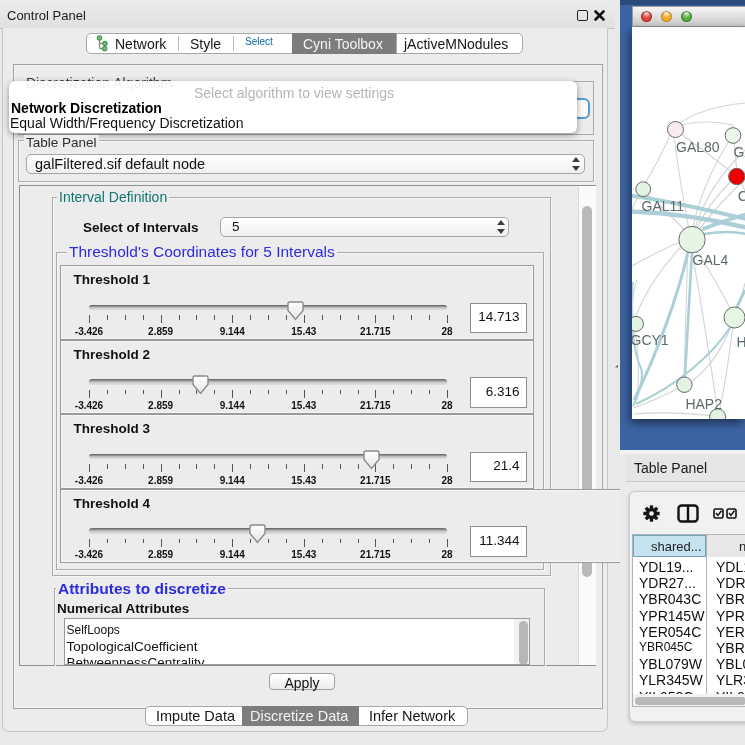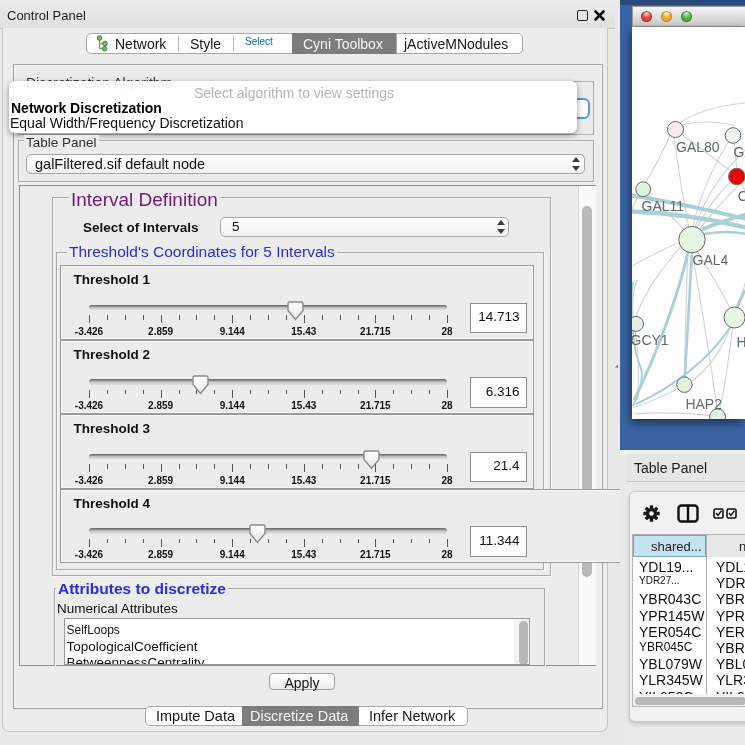--- a/index.html
+++ b/index.html
@@ -64,21 +64,21 @@
   <path d="M6 0 L10 5 L2 5 Z" fill="#3c3c3c"></path>
     <path d="M6 14 L10 9 L2 9 Z" fill="#3c3c3c"></path>
 </svg>
 
 <div class="abs" style="left:19px;top:185px;width:577px;height:481px;border:1px solid #8f8f8f;background:#ececec;box-sizing:border-box;"></div>
 
 <div class="abs" style="left:578px;top:186px;width:17px;height:479px;background:#fafafa;border-left:1px solid #d8d8d8;"></div>
 <div class="abs" style="left:582px;top:206px;width:10px;height:371px;background:#b9b9b9;border-radius:5px;"></div>
 
 <div class="abs" style="left:52px;top:196.5px;width:497px;height:377.5px;border:1px solid #ababab;box-shadow:1px 1px 0 #f7f7f7, inset 1px 1px 0 #f7f7f7;"></div>
-<div class="txt" style="left:57px;top:189px;font-size:19px;color:#701a75;background:#ececec;padding:0 2px;margin-left:12px;">Interval Definition</div>
+<div class="txt" style="left:57px;top:189px;font-size:14px;color:#0f766e;background:#ececec;padding:0 2px;">Interval Definition</div>
 
 <div class="txt" style="left:83px;top:220px;font-size:13.5px;font-weight:bold;color:#111;">Select of Intervals</div>
 <div class="abs" style="left:220px;top:217px;width:289px;height:20px;background:linear-gradient(#ffffff,#f0f0f0);border:1px solid #a6a6a6;border-radius:5px;box-sizing:border-box;"></div>
 <div class="txt" style="left:232px;top:219px;font-size:13.5px;color:#111;">5</div>
 <svg class="abs" style="left:495px;top:220px" width="12" height="14" viewBox="0 0 12 14">
   <path d="M6 0 L10 5 L2 5 Z" fill="#3c3c3c"></path>
     <path d="M6 14 L10 9 L2 9 Z" fill="#3c3c3c"></path>
 </svg>
 
 <div class="abs" style="left:56px;top:251.5px;width:486px;height:316.5px;border:1px solid #ababab;box-shadow:1px 1px 0 #f7f7f7, inset 1px 1px 0 #f7f7f7;"></div>
@@ -252,21 +252,21 @@
         </linearGradient>
       </defs>
     <path d="M2.5 1 L14.5 1 Q16 1 16 2.5 L16 9.5 L8.5 18.5 L1 9.5 L1 2.5 Q1 1 2.5 1 Z" fill="url(#tg3)" stroke="#8a8a8a" stroke-width="1.4"></path>
   </svg>
   <div class="abs" style="left:409.5px;top:36.5px;width:56.5px;height:30.5px;background:#fff;border:1px solid #8f8f8f;box-sizing:border-box;"></div>
   <div class="txt" style="left:408.5px;top:43px;width:50.5px;text-align:right;font-size:13.5px;color:#111;">11.344</div>
 </div>
 
 <div class="abs" style="left:54px;top:588px;width:489px;height:77px;border:1px solid #ababab;border-bottom:none;box-shadow:1px 0 0 #f7f7f7, inset 1px 1px 0 #f7f7f7;"></div>
 <div class="txt" style="left:56px;top:580px;font-size:15.5px;color:#2b2bdf;background:#ececec;padding:0 2px;font-weight:bold;">Attributes to discretize</div>
-<div class="txt" style="left:57px;top:601px;font-size:13.5px;font-weight:normal;color:#111;">Numerical Attributes</div>
+<div class="txt" style="left:57px;top:601px;font-size:13.5px;font-weight:bold;color:#111;">Numerical Attributes</div>
 <div class="abs" style="left:64px;top:618px;width:466px;height:47px;background:#fff;border:1px solid #9a9a9a;box-sizing:border-box;overflow:hidden;">
   <div class="txt" style="left:1.5px;top:4px;font-size:12px;color:#111;">SelfLoops</div>
   <div class="txt" style="left:1.5px;top:20px;font-size:13.5px;color:#111;">TopologicalCoefficient</div>
   <div class="txt" style="left:1.5px;top:36px;font-size:13.5px;color:#111;">BetweennessCentrality</div>
   <div class="abs" style="left:449px;top:0;width:15px;height:46px;background:#f2f2f2;"></div>
   <div class="abs" style="left:454px;top:2px;width:9px;height:44px;background:#b7b7b7;border-radius:4.5px;"></div>
 </div>
 
 <div class="abs" style="left:269px;top:673px;width:66px;height:17px;background:linear-gradient(#ffffff,#ececec);border:1px solid #9f9f9f;border-radius:4px;box-sizing:border-box;"></div>
 <div class="txt" style="left:269px;top:674.5px;width:66px;text-align:center;font-size:14px;color:#111;">Apply</div>
@@ -376,21 +376,21 @@
 
 <div class="abs" style="left:632px;top:534px;width:113px;height:173px;overflow:hidden;border:1px solid #b3b3b3;border-right:none;box-sizing:border-box;">
   <div class="abs" style="left:0;top:0;width:200px;height:22px;background:#e7e7e7;border-bottom:1px solid #a8a8a8;"></div>
   <div class="abs" style="left:0;top:0;width:73px;height:22px;background:#c5e2ef;border:1px solid #74a4bc;box-sizing:border-box;"></div>
   <div class="txt" style="left:18px;top:4px;font-size:13px;color:#222;">shared...</div>
   <div class="txt" style="left:106px;top:4px;font-size:13px;color:#222;">na</div>
   <div class="abs" style="left:0;top:22px;width:200px;height:138px;background:#fff;"></div>
   <div class="abs" style="left:73px;top:0;width:1px;height:159px;background:#b4b4b4;"></div>
   <div class="txt" style="left:6px;top:24.0px;font-size:14px;color:#111;">YDL19...</div>
 <div class="txt" style="left:83px;top:24.0px;font-size:14px;color:#111;">YDL1</div>
-<div class="txt" style="left:6px;top:40.2px;font-size:10px;color:#111;">YDR27...</div>
+<div class="txt" style="left:6px;top:40.2px;font-size:14px;color:#111;">YDR27...</div>
 <div class="txt" style="left:83px;top:40.2px;font-size:14px;color:#111;">YDR2</div>
 <div class="txt" style="left:6px;top:56.4px;font-size:14px;color:#111;">YBR043C</div>
 <div class="txt" style="left:83px;top:56.4px;font-size:14px;color:#111;">YBR0</div>
 <div class="txt" style="left:6px;top:72.6px;font-size:14px;color:#111;">YPR145W</div>
 <div class="txt" style="left:83px;top:72.6px;font-size:14px;color:#111;">YPR1</div>
 <div class="txt" style="left:6px;top:88.8px;font-size:14px;color:#111;">YER054C</div>
 <div class="txt" style="left:83px;top:88.8px;font-size:14px;color:#111;">YER0</div>
 <div class="txt" style="left:6px;top:105.0px;font-size:12px;color:#111;">YBR045C</div>
 <div class="txt" style="left:83px;top:105.0px;font-size:14px;color:#111;">YBR0</div>
 <div class="txt" style="left:6px;top:121.2px;font-size:14px;color:#111;">YBL079W</div>

